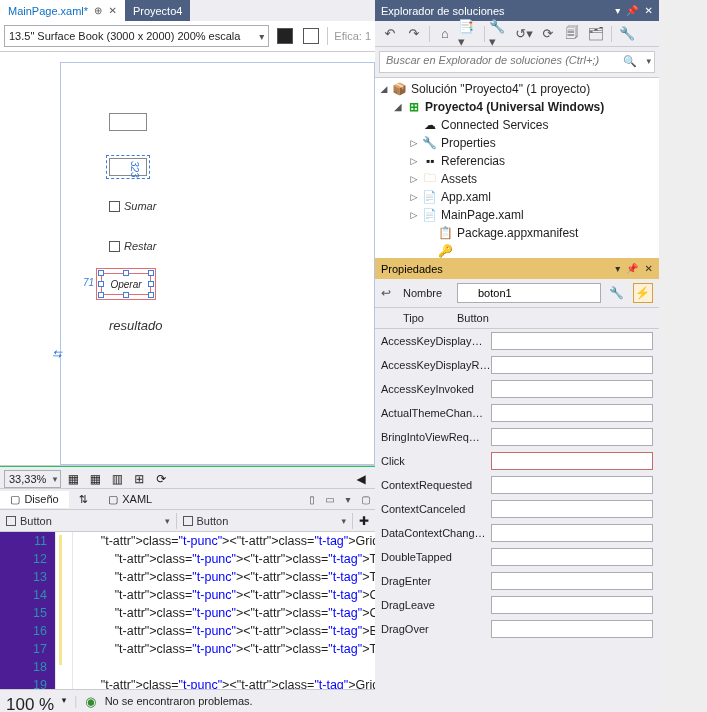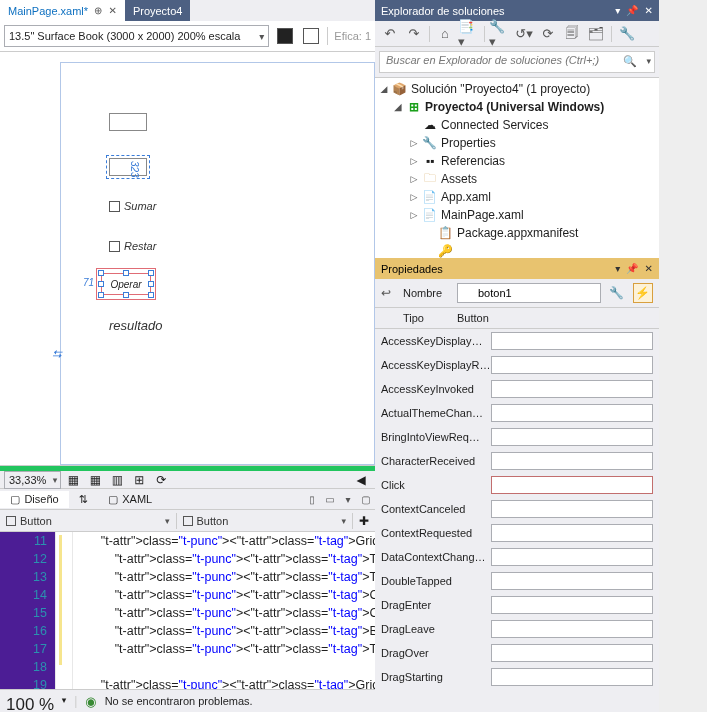--- a/index.html
+++ b/index.html
@@ -32,21 +32,21 @@
 .el-box.sel { outline: 1px dashed #3b7dd8; outline-offset: 2px; }
 .sel-red { border: 1px solid #e06c75; outline: 1px solid #e06c75; outline-offset: 4px; }
 .cb-label { position: absolute; font-size: 11px; color: #333; display: flex; align-items: center; gap: 4px; }
 .cb-label .box { width: 11px; height: 11px; border: 1px solid #555; }
 .lbl { position: absolute; font-size: 13px; color: #333; }
 .dim-lbl { position: absolute; font-size: 10px; color: #3b7dd8; }
 .dim-lbl.v { writing-mode: vertical-rl; }
 .link-icon { position: absolute; left: 50px; top: 235px; font-size: 12px; color: #3b7dd8; }
 
 
-.zoom-bar { height: 22px; display: flex; align-items: center; gap: 2px; padding: 0 4px; border-top: 5px solid #22c55e; background: #eeeef2; }
+.zoom-bar { height: 22px; display: flex; align-items: flex-end; gap: 2px; padding: 0 4px; border-top: 1px solid #22c55e; background: #eeeef2; }
 .zoom-dd { border: 1px solid #abadb3; padding: 0 14px 0 4px; height: 18px; font-size: 11px; display: flex; align-items: center; position: relative; }
 .zoom-dd::after { content: "▾"; position: absolute; right: 3px; font-size: 9px; color: #555; }
 .zi { width: 20px; height: 18px; display: flex; align-items: center; justify-content: center; cursor: pointer; }
 .zspace { flex: 1; }
 
 
 .view-toggle { height: 22px; display: flex; align-items: center; border-top: 1px solid #ccc; border-bottom: 1px solid #ccc; background: #eeeef2; }
 .vt-item { padding: 2px 10px; display: flex; align-items: center; gap: 4px; font-size: 11px; }
 .vt-item.on { background: #fff; }
 .vt-arrows { margin-left: auto; display: flex; }
@@ -380,55 +380,47 @@
           <span class="pv"><input style=""></span>
         </div>
         <div class="prop-row">
           <span class="pn">ActualThemeChan…</span>
           <span class="pv"><input style=""></span>
         </div>
         <div class="prop-row">
           <span class="pn">BringIntoViewReq…</span>
           <span class="pv"><input style=""></span>
         </div>
-        <div class="prop-row">
-          <span class="pn">CharacterReceived</span>
-          <span class="pv"><input style=""></span>
-        </div>
         <div class="prop-row hl">
           <span class="pn">Click</span>
           <span class="pv"><input style=""></span>
         </div>
         <div class="prop-row">
+          <span class="pn">ContextRequested</span>
+          <span class="pv"><input style=""></span>
+        </div>
+        <div class="prop-row">
           <span class="pn">ContextCanceled</span>
           <span class="pv"><input style=""></span>
         </div>
         <div class="prop-row">
-          <span class="pn">ContextRequested</span>
-          <span class="pv"><input style=""></span>
-        </div>
-        <div class="prop-row">
           <span class="pn">DataContextChang…</span>
           <span class="pv"><input style=""></span>
         </div>
         <div class="prop-row">
           <span class="pn">DoubleTapped</span>
           <span class="pv"><input style=""></span>
         </div>
         <div class="prop-row">
           <span class="pn">DragEnter</span>
           <span class="pv"><input style=""></span>
         </div>
         <div class="prop-row">
           <span class="pn">DragLeave</span>
           <span class="pv"><input style=""></span>
         </div>
         <div class="prop-row">
           <span class="pn">DragOver</span>
           <span class="pv"><input style=""></span>
         </div>
-        <div class="prop-row">
-          <span class="pn">DragStarting</span>
-          <span class="pv"><input style=""></span>
-        </div>
       </div>
   </div>
 </div>
 
 </body></html>

